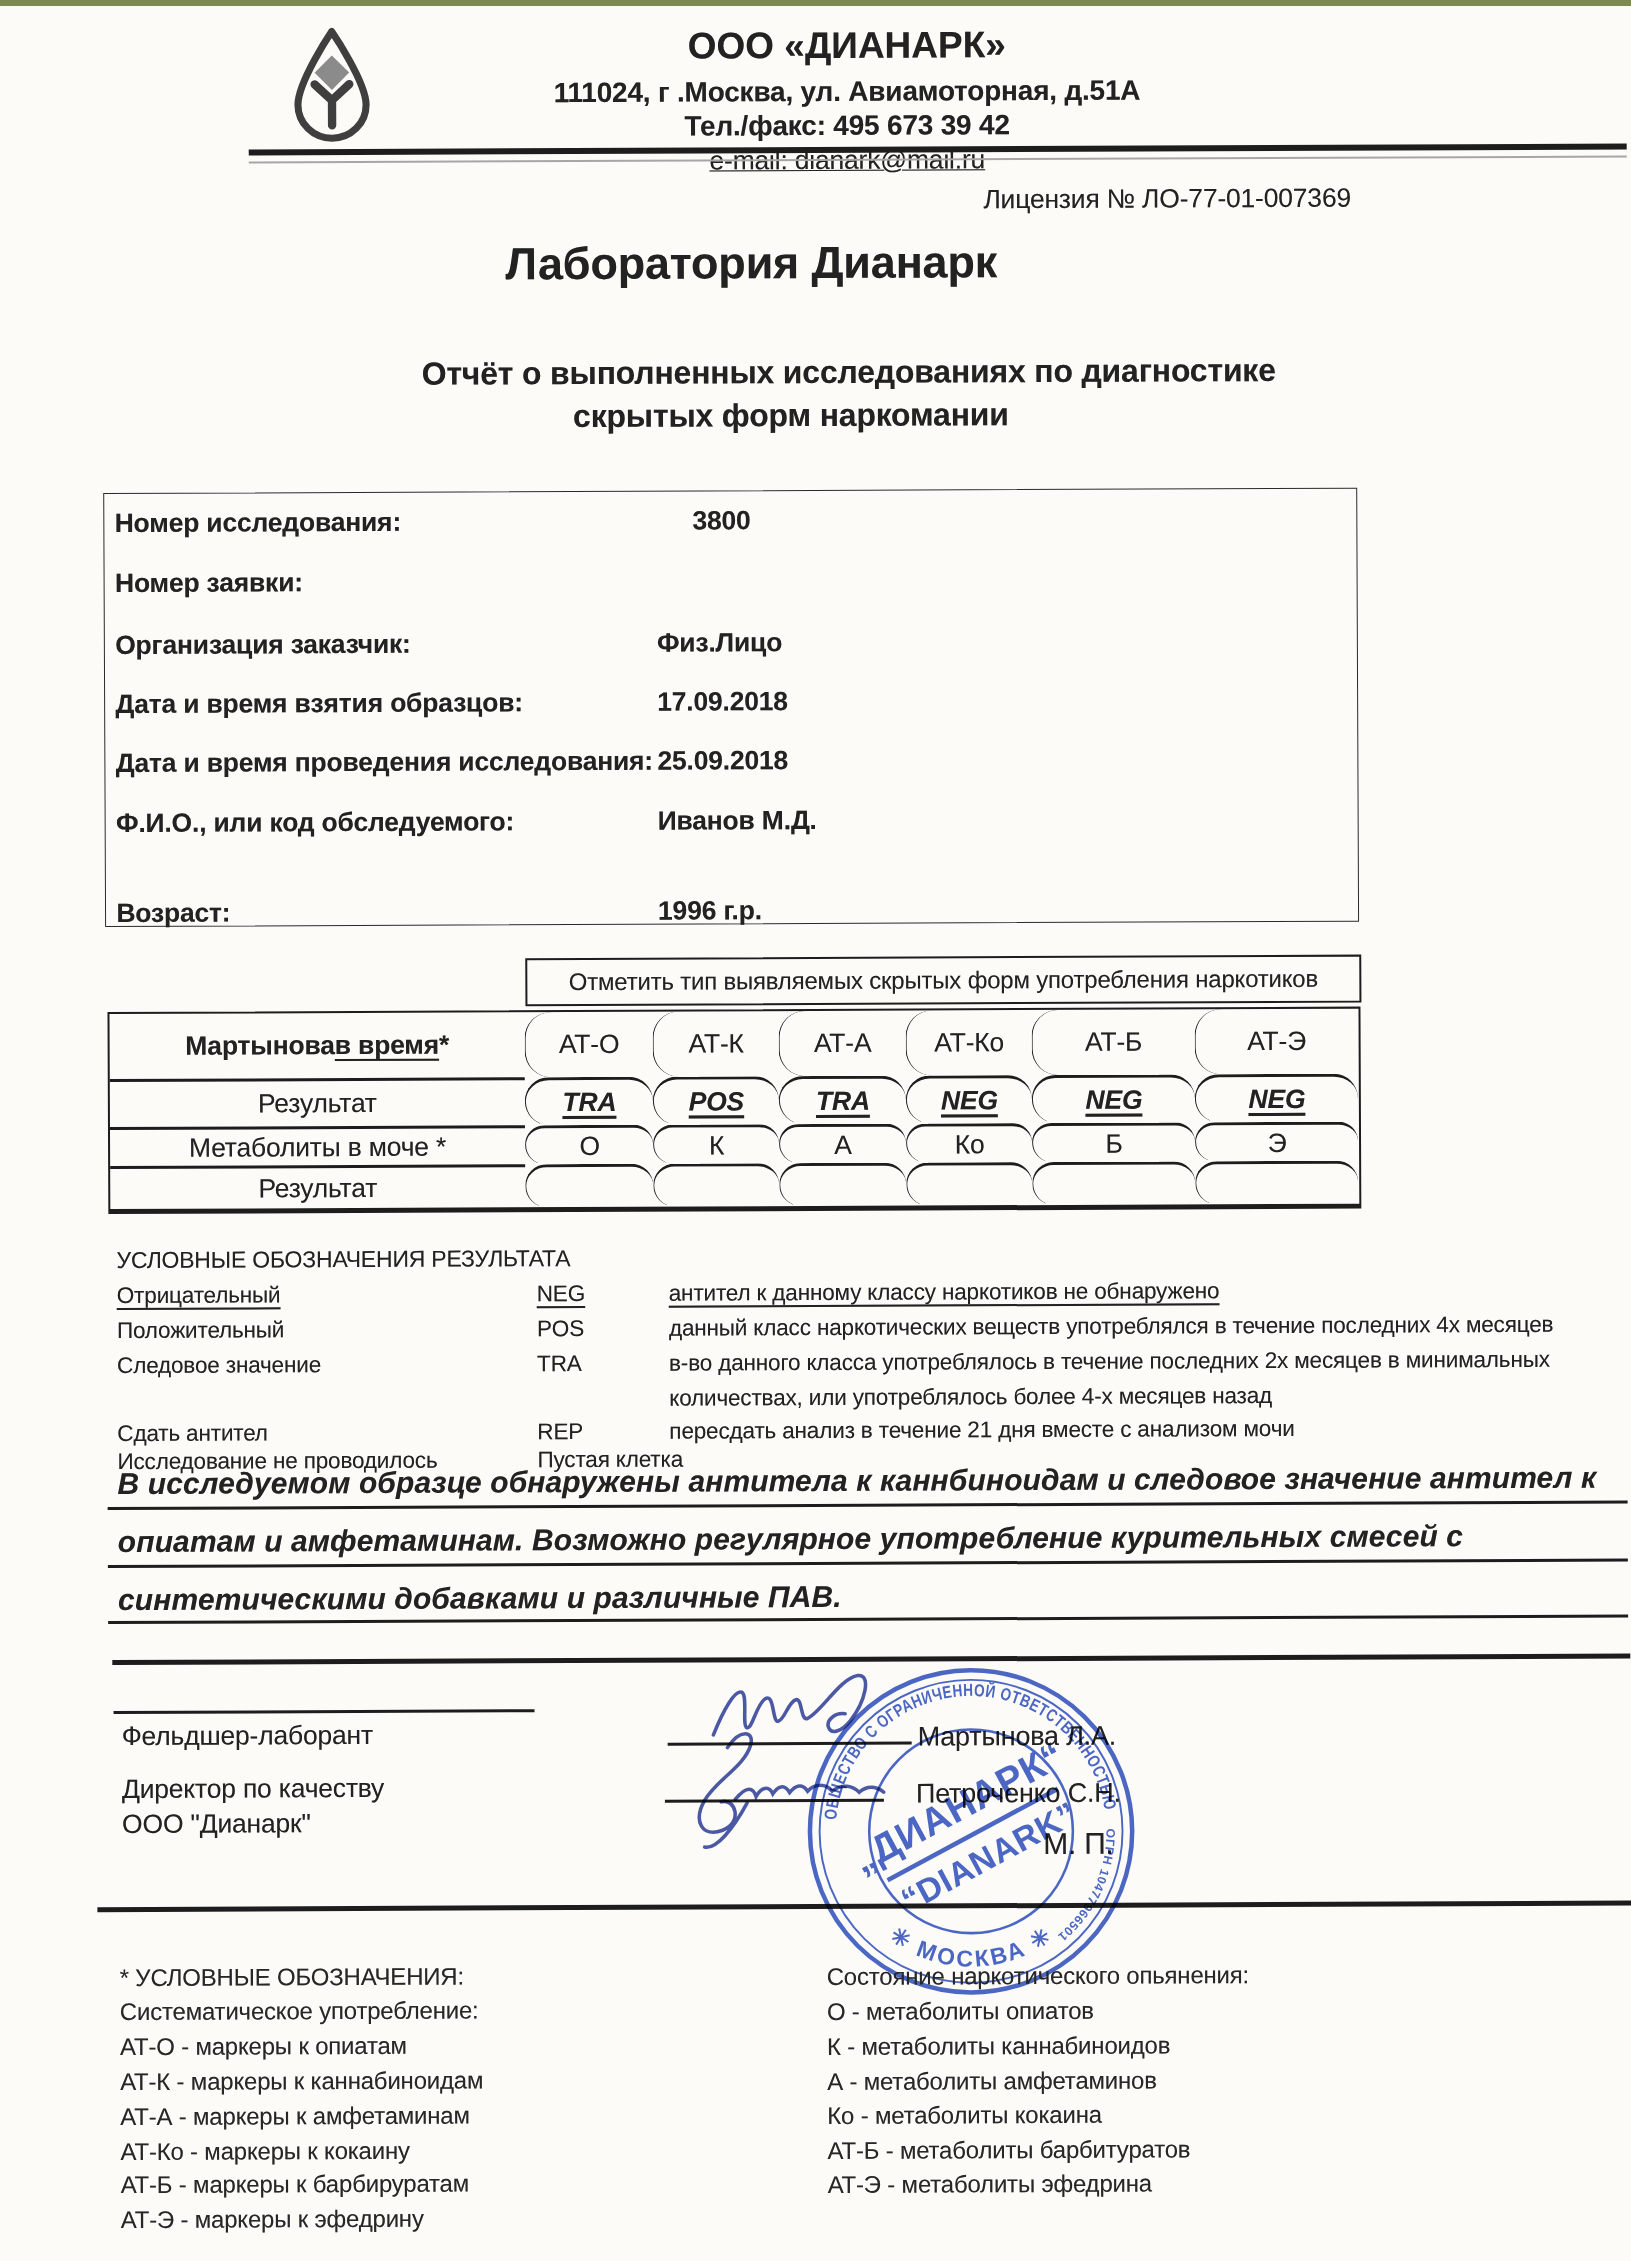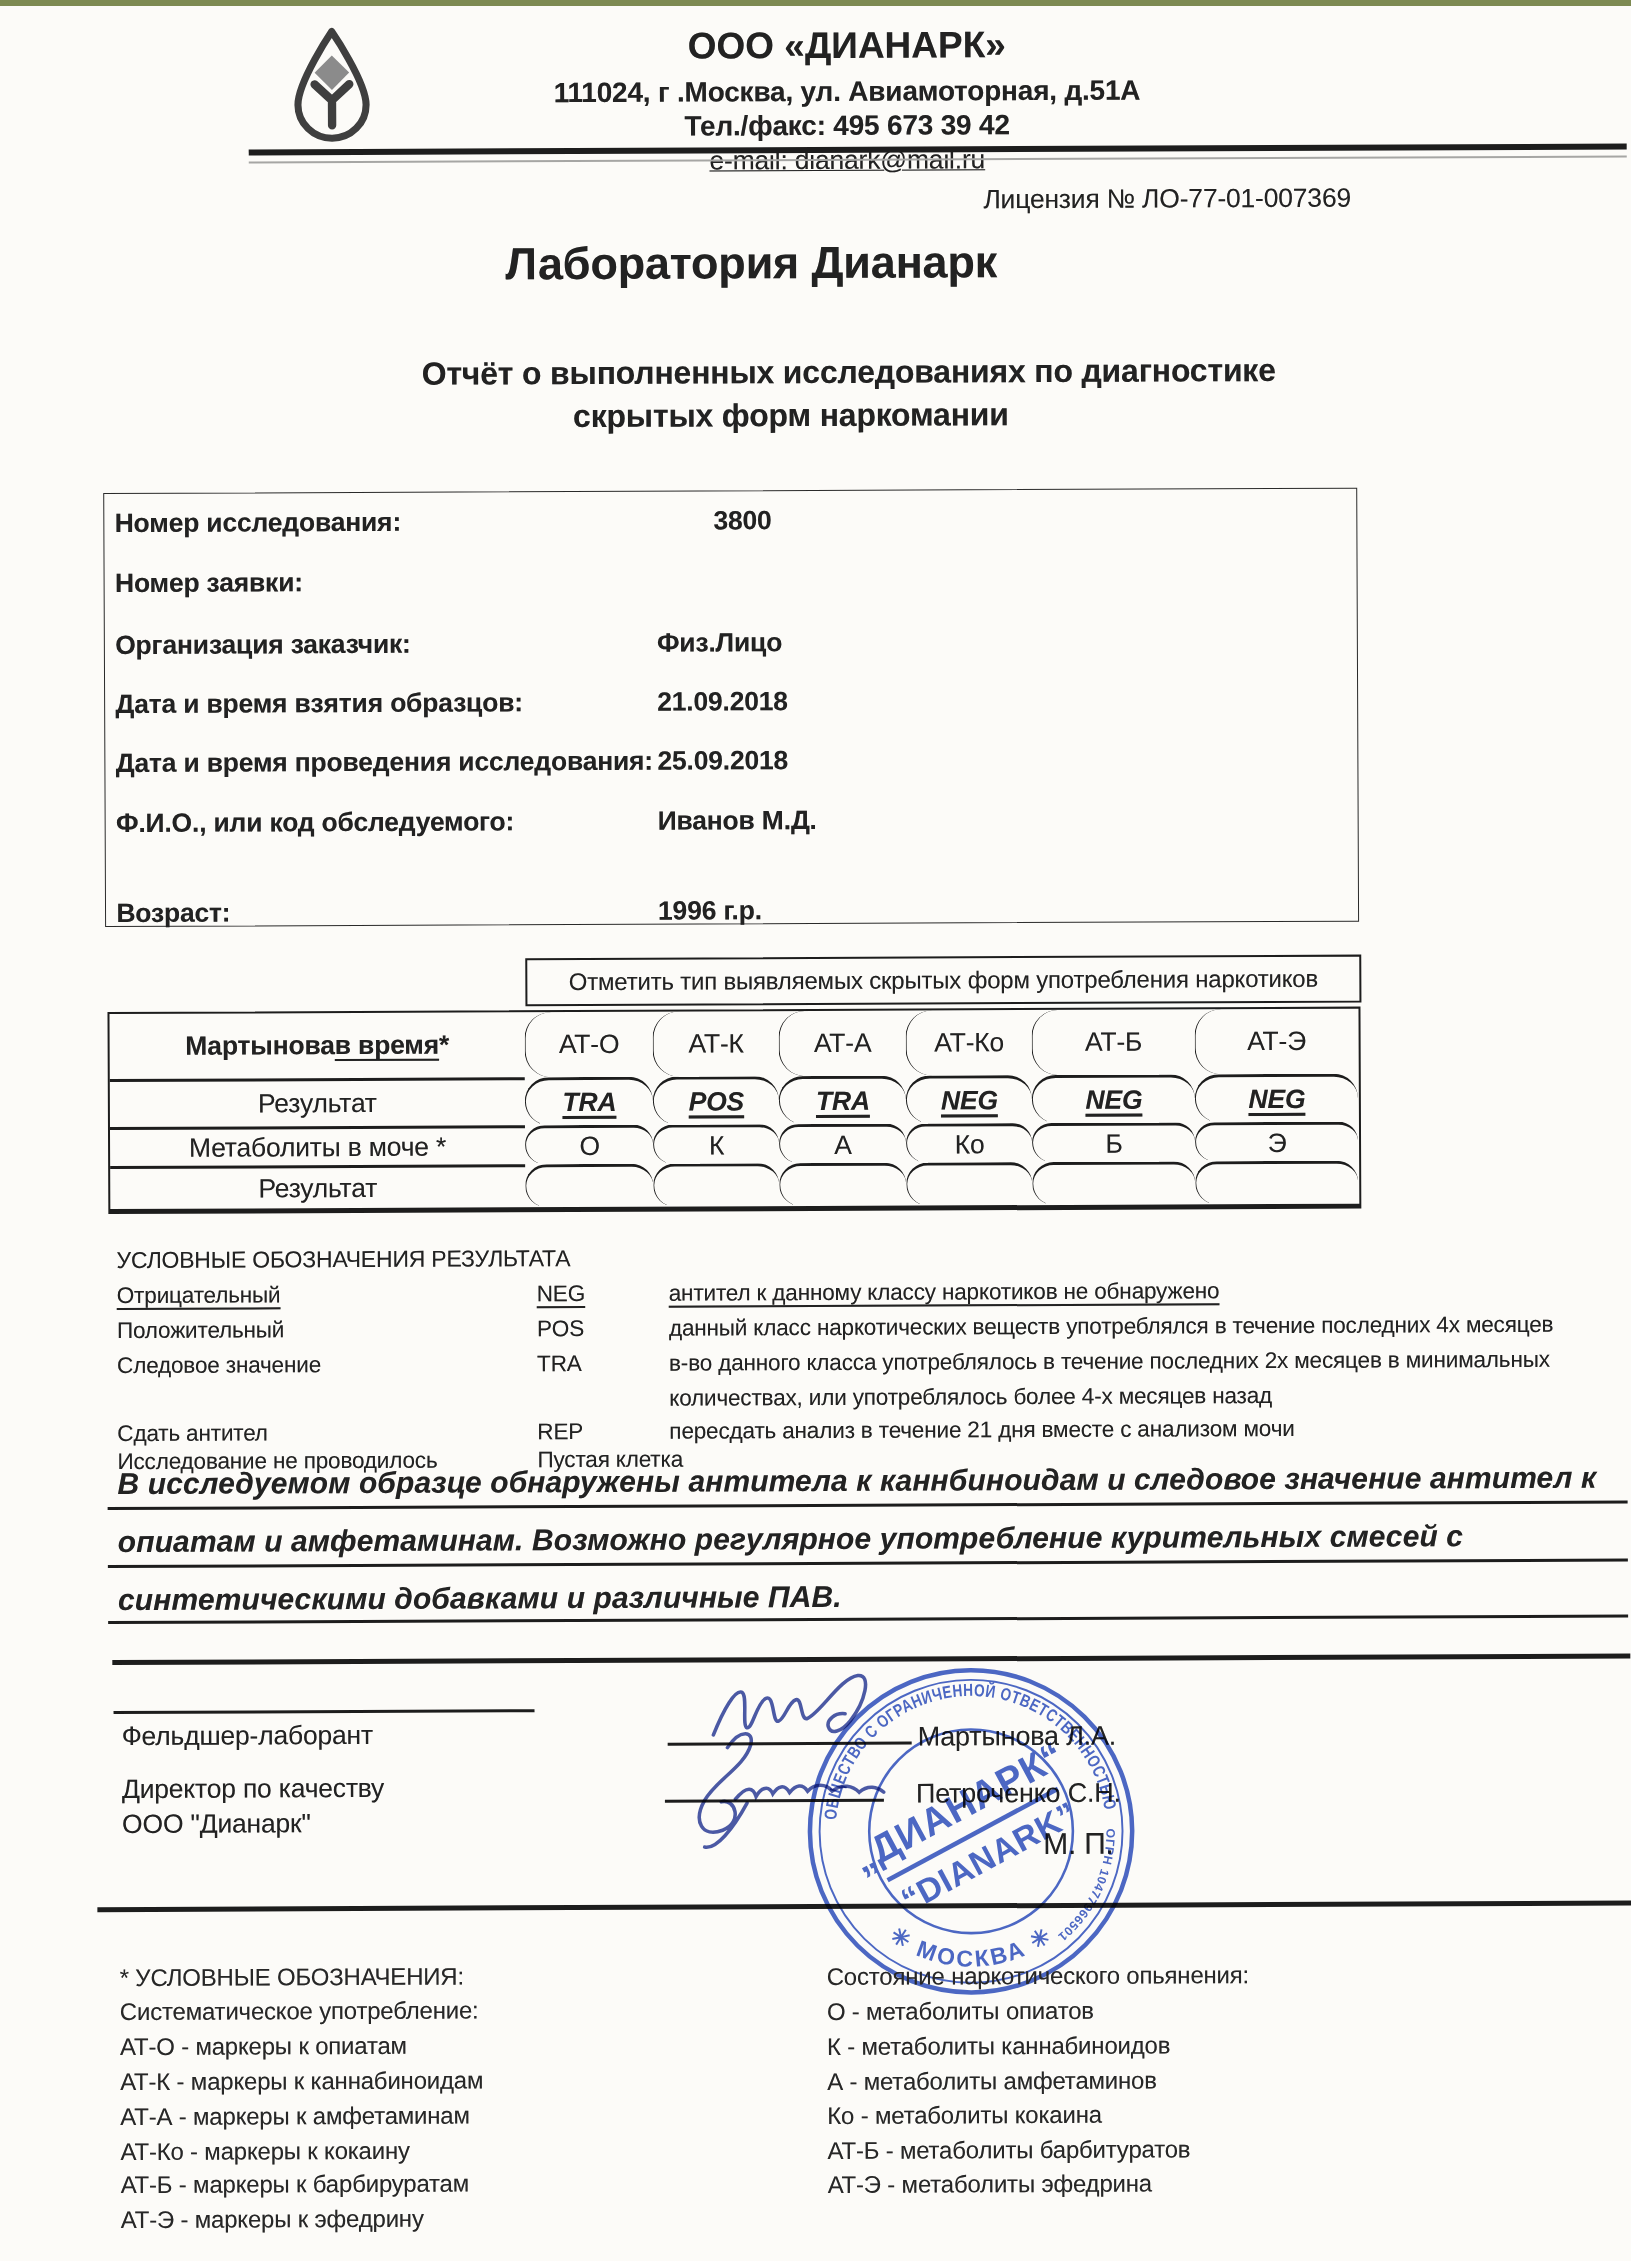--- a/index.html
+++ b/index.html
@@ -77,33 +77,33 @@
     <div class="license txt">Лицензия № ЛО-77-01-007369</div>
     <div class="title txt">Лаборатория Дианарк</div>
     <div class="subtitle">
       <span class="txt">Отчёт о выполненных исследованиях по диагностике</span>
       <span class="l2 txt">скрытых форм наркомании</span>
     </div>
 
     <div class="infobox">
       <div class="irow" style="top:14px;">
         <span class="ilabel txt">Номер исследования:</span>
-        <span class="ivalue txt" style="left:609px;">3800</span>
+        <span class="ivalue txt" style="left:588px;">3800</span>
       </div>
       <div class="irow" style="top:74px;">
         <span class="ilabel txt">Номер заявки:</span>
         <span class="ivalue txt"></span>
       </div>
       <div class="irow" style="top:136px;">
         <span class="ilabel txt">Организация заказчик:</span>
         <span class="ivalue txt">Физ.Лицо</span>
       </div>
       <div class="irow" style="top:195px;">
         <span class="ilabel txt">Дата и время взятия образцов:</span>
-        <span class="ivalue txt">21.09.2018</span>
+        <span class="ivalue txt">17.09.2018</span>
       </div>
       <div class="irow" style="top:254px;">
         <span class="ilabel txt">Дата и время проведения исследования:</span>
         <span class="ivalue txt">25.09.2018</span>
       </div>
       <div class="irow" style="top:314px;">
         <span class="ilabel txt">Ф.И.О., или код обследуемого:</span>
         <span class="ivalue txt">Иванов М.Д.</span>
       </div>
       <div class="irow" style="top:404px;">

